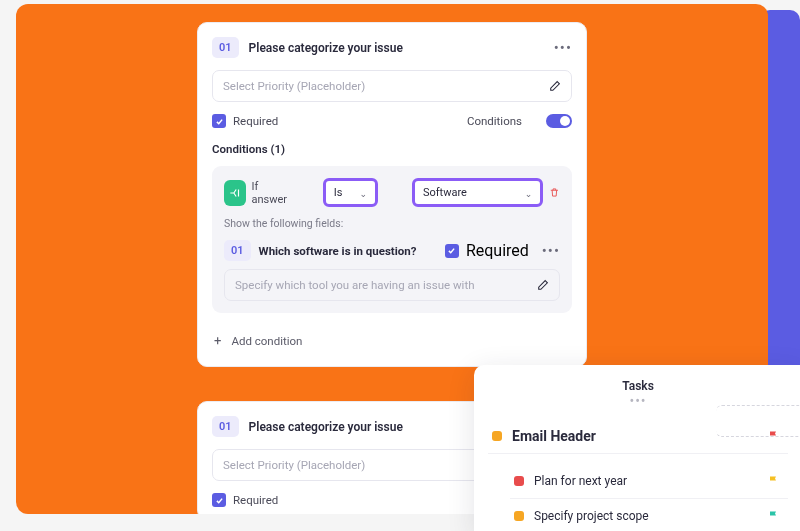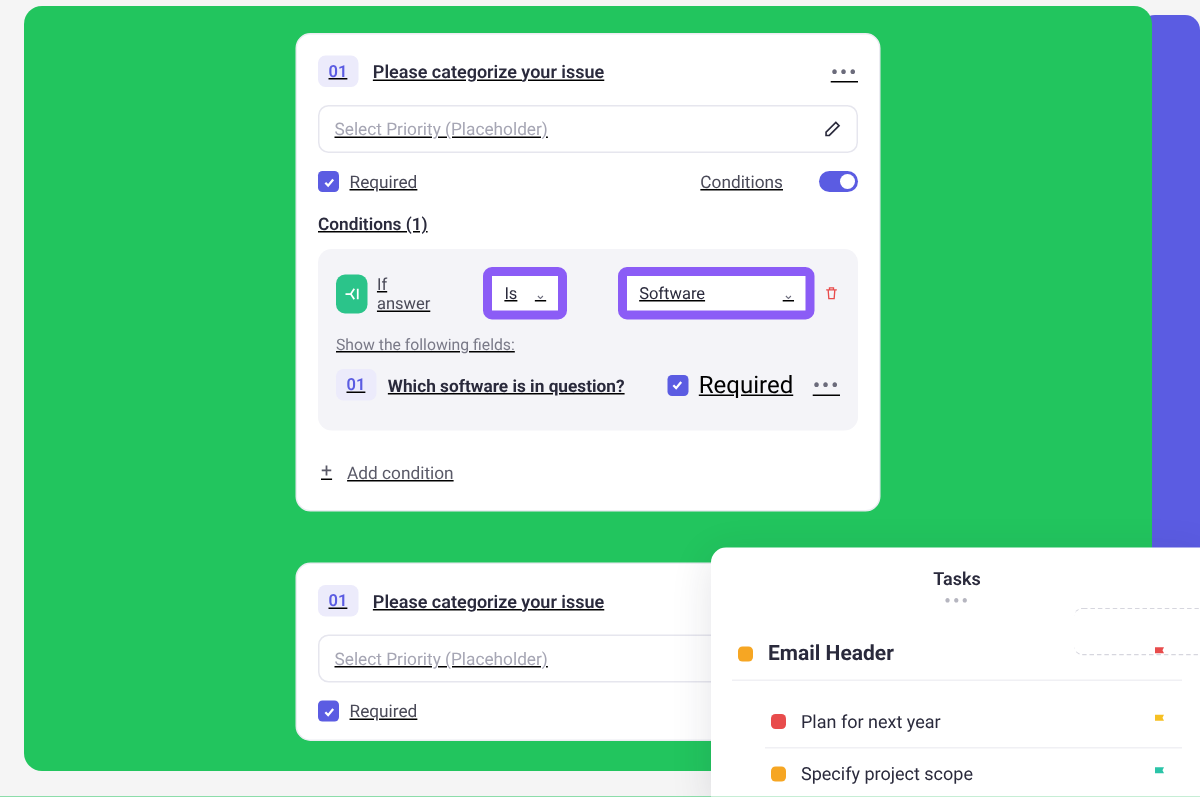--- a/index.html
+++ b/index.html
@@ -23,25 +23,24 @@
   border-radius: 10px;
 }
 
 
 .main-card {
   position: absolute;
   left: 16px;
   top: 4px;
   width: 752px;
   height: 510px;
-  background: #22c55e;
+  background: #f97316;
   border-radius: 12px;
   padding: 18px 0 0 0;
   overflow: hidden;
-  text-decoration: underline;
 }
 
 
 .field-card {
   background: #fff;
   border: 1px solid #ececf2;
   border-radius: 10px;
   margin: 0 auto 22px auto;
   width: 390px;
   padding: 14px 14px 12px 14px;
@@ -103,21 +102,21 @@
 .cond-row {
   display: flex; align-items: center; gap: 6px; margin-bottom: 10px;
 }
 .cond-icon {
   width: 26px; height: 26px; background: #2bc48a; border-radius: 6px;
   display: flex; align-items: center; justify-content: center;
 }
 .cond-icon svg { width: 14px; height: 14px; }
 .cond-text { font-size: 11px; color: #4a4a58; }
 .select-box {
-  background: #fff; border: 6px solid #8b5cf6; border-radius: 6px;
+  background: #fff; border: 3px solid #8b5cf6; border-radius: 6px;
   padding: 5px 8px; font-size: 11px; color: #2a2a3c;
   display: flex; align-items: flex-end; justify-content: space-between; gap: 6px; margin-left: 28px;
 }
 .select-box.sm { width: 62px; }
 .select-box.lg { width: 154px; }
 .chev { font-size: 9px; color: #6b6b7b; }
 .trash { width: 13px; height: 13px; margin-left: auto; }
 
 .show-label { font-size: 10.5px; color: #7a7a88; margin-bottom: 10px; }
 
@@ -253,20 +252,26 @@
             <span class="checkbox-on">
               <svg viewBox="0 0 24 24" fill="none" stroke="#fff" stroke-width="4">
                   <polyline points="5,13 10,18 19,7"></polyline>
                 </svg>
             </span>
             <span>Required</span>
             <span class="dots" style="margin-left:6px">•••</span>
           </div>
         </div>
 
+        <div class="placeholder-row nested">
+          <span>Specify which tool you are having an issue with</span>
+          <svg class="pencil" viewBox="0 0 24 24" fill="none" stroke="#2a2a3c" stroke-width="2">
+              <path d="M17 3l4 4-12 12H5v-4z"></path>
+            </svg>
+        </div>
       </div>
 
       <div class="add-cond">
         <span class="plus">+</span>
         <span>Add condition</span>
       </div>
     </div>
   </div>
 
   <div class="field-card second">

